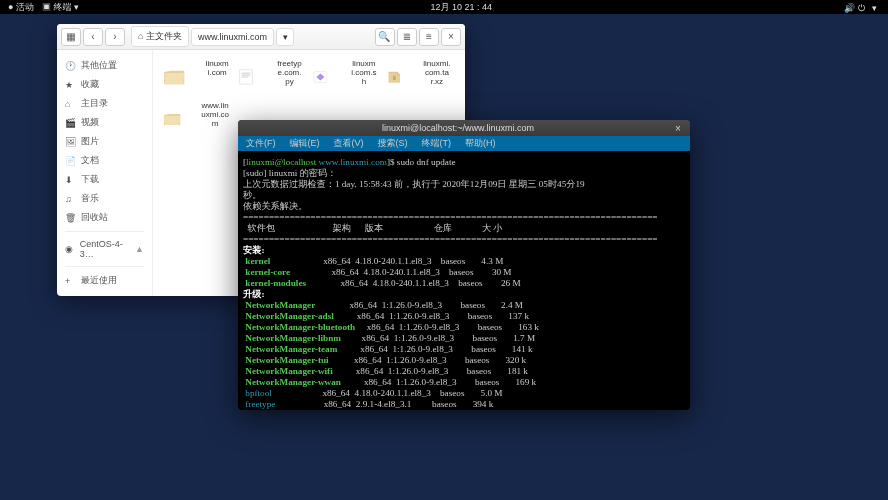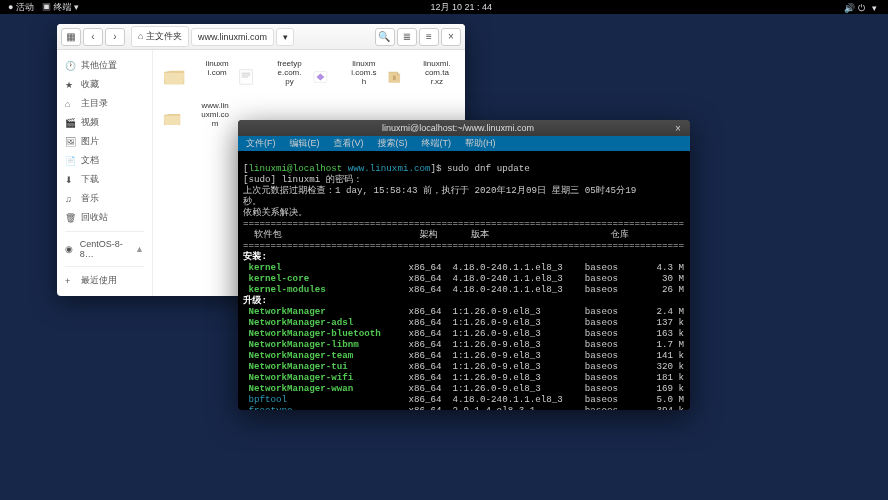--- a/index.html
+++ b/index.html
@@ -46,21 +46,21 @@
     height: 16px; background: linear-gradient(#4a4a4a,#3a3a3a); display: flex; align-items: center;
     padding: 0 6px; font-size: 9px; color: #ddd;
   }
   .term-title .tt { flex: 1; text-align: center; }
   .term-close { width: 12px; height: 12px; display: flex; align-items: center; justify-content: center; color: #ccc; font-size: 10px; }
   .term-menu {
     height: 15px; background: #0369a1; display: flex; align-items: center; gap: 14px;
     padding: 0 8px; font-size: 9px; color: #ccc;
   }
   .term-body {
-    flex: 1; background: #000; padding: 12px 5px; font-family: Liberation Mono, monospace;
+    flex: 1; background: #000; padding: 6px 5px; font-family: Liberation Serif, serif;
     font-size: 9.2px; line-height: 11px; color: #ccc; white-space: pre; overflow: hidden;
   }
   .c-g { color: #52c852; }       
   .c-c { color: #2b9ab8; }       
   .c-w { color: #fff; font-weight: bold; text-align: right; }
   .c-gb { color: #52c852; font-weight: bold; }
 
   .row { display: block; }
 </style>
 </head>
@@ -152,21 +152,21 @@
           <span class="fm-side-ico">♫</span>
           <span>音乐</span>
         </div>
         <div class="fm-side-item">
           <span class="fm-side-ico">🗑</span>
           <span>回收站</span>
         </div>
         <div class="fm-side-sep"></div>
         <div class="fm-side-item">
           <span class="fm-side-ico">◉</span>
-          <span>CentOS-8-8…</span>
+          <span>CentOS-4-3…</span>
           <span style="margin-left:auto;color:#999">▲</span>
         </div>
         <div class="fm-side-sep"></div>
         <div class="fm-side-item">
           <span class="fm-side-ico">+</span>
           <span>最近使用</span>
         </div>
       </div>
     <div class="fm-content" id="fm-content">
         <div class="file">

